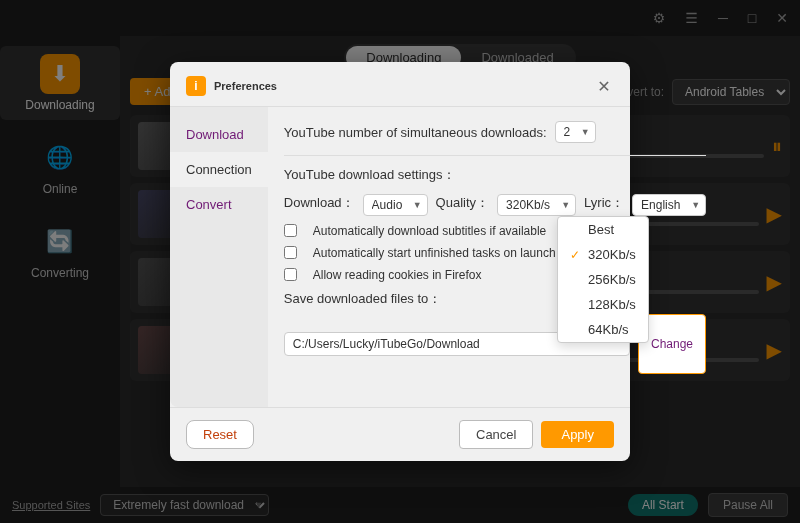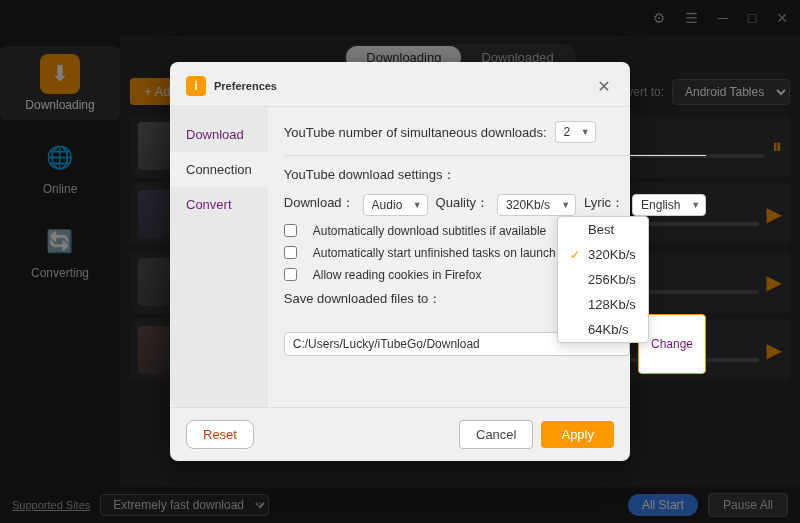--- a/index.html
+++ b/index.html
@@ -219,21 +219,21 @@
     .speed-select {
       background: #2b2b2b;
       color: #ccc;
       border: 1px solid #555;
       border-radius: 4px;
       padding: 2px 8px;
       font-size: 12px;
     }
     .btn-all-start {
       margin-left: auto;
-      background: #3b82f6;
+      background: #0f766e;
       color: #fff;
       border: none;
       border-radius: 11px;
       padding: 4px 14px;
       cursor: pointer;
       font-size: 12px;
     }
     .btn-pause-all {
       background: #3a3a3a;
       color: #ccc;

